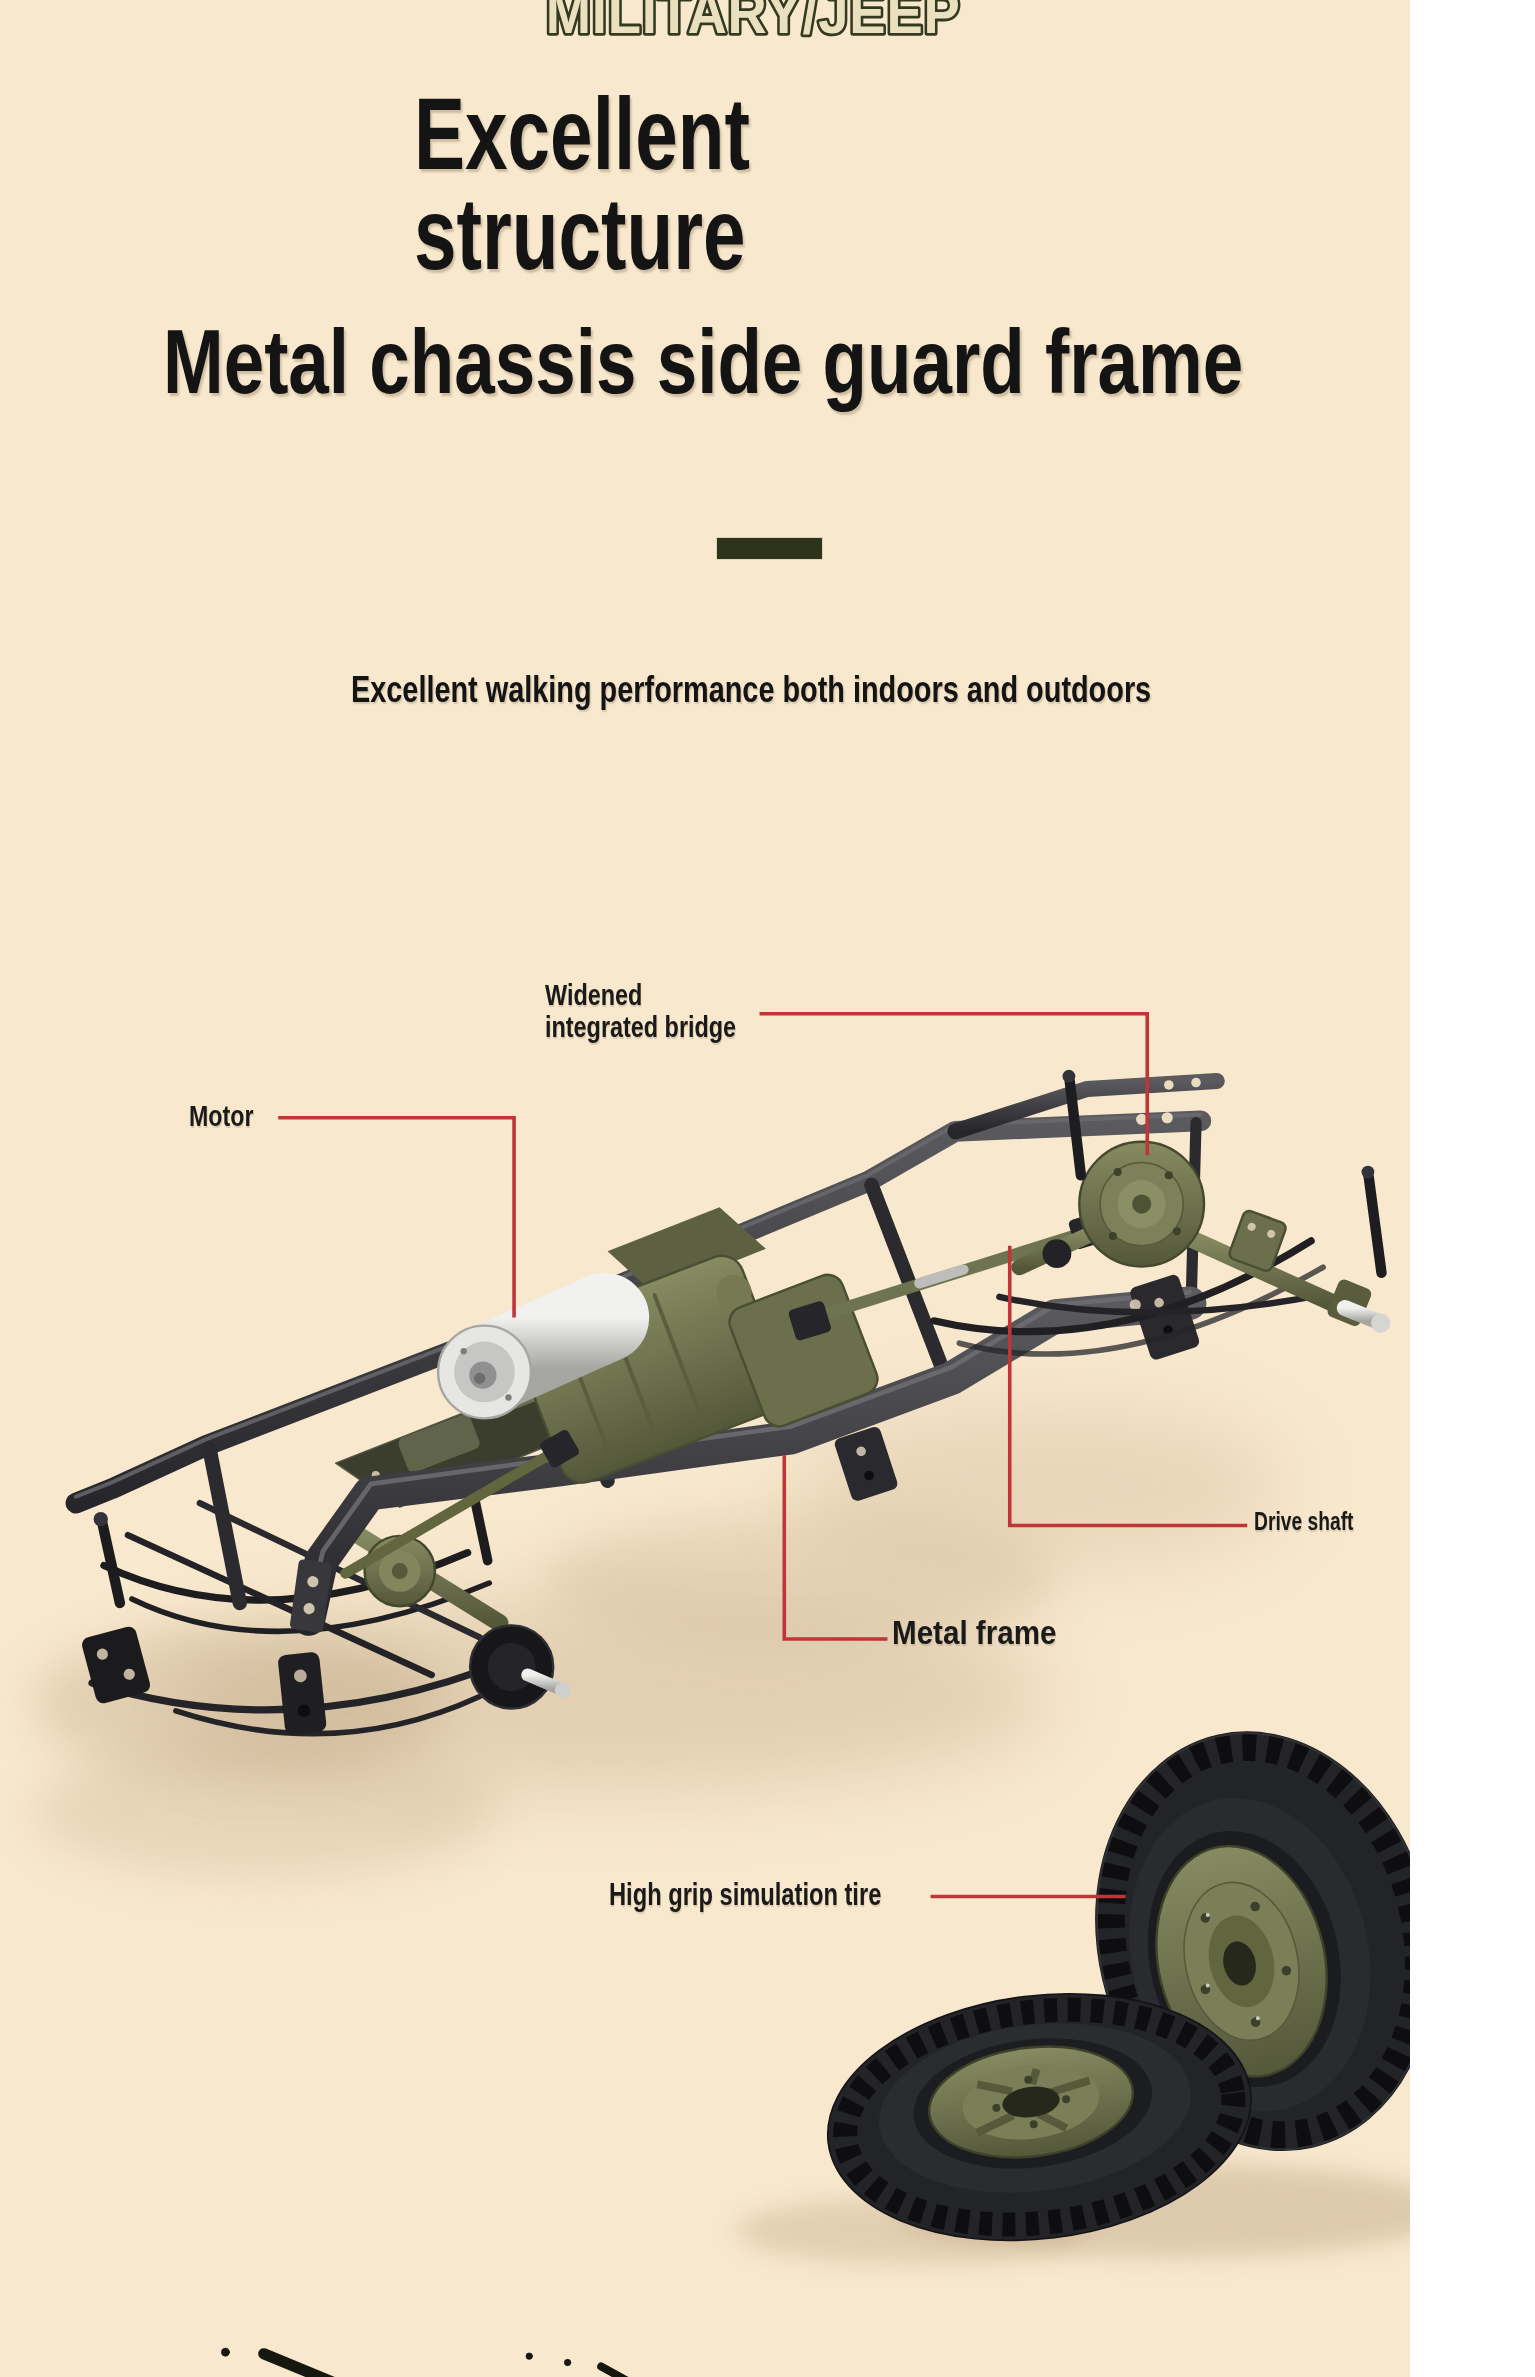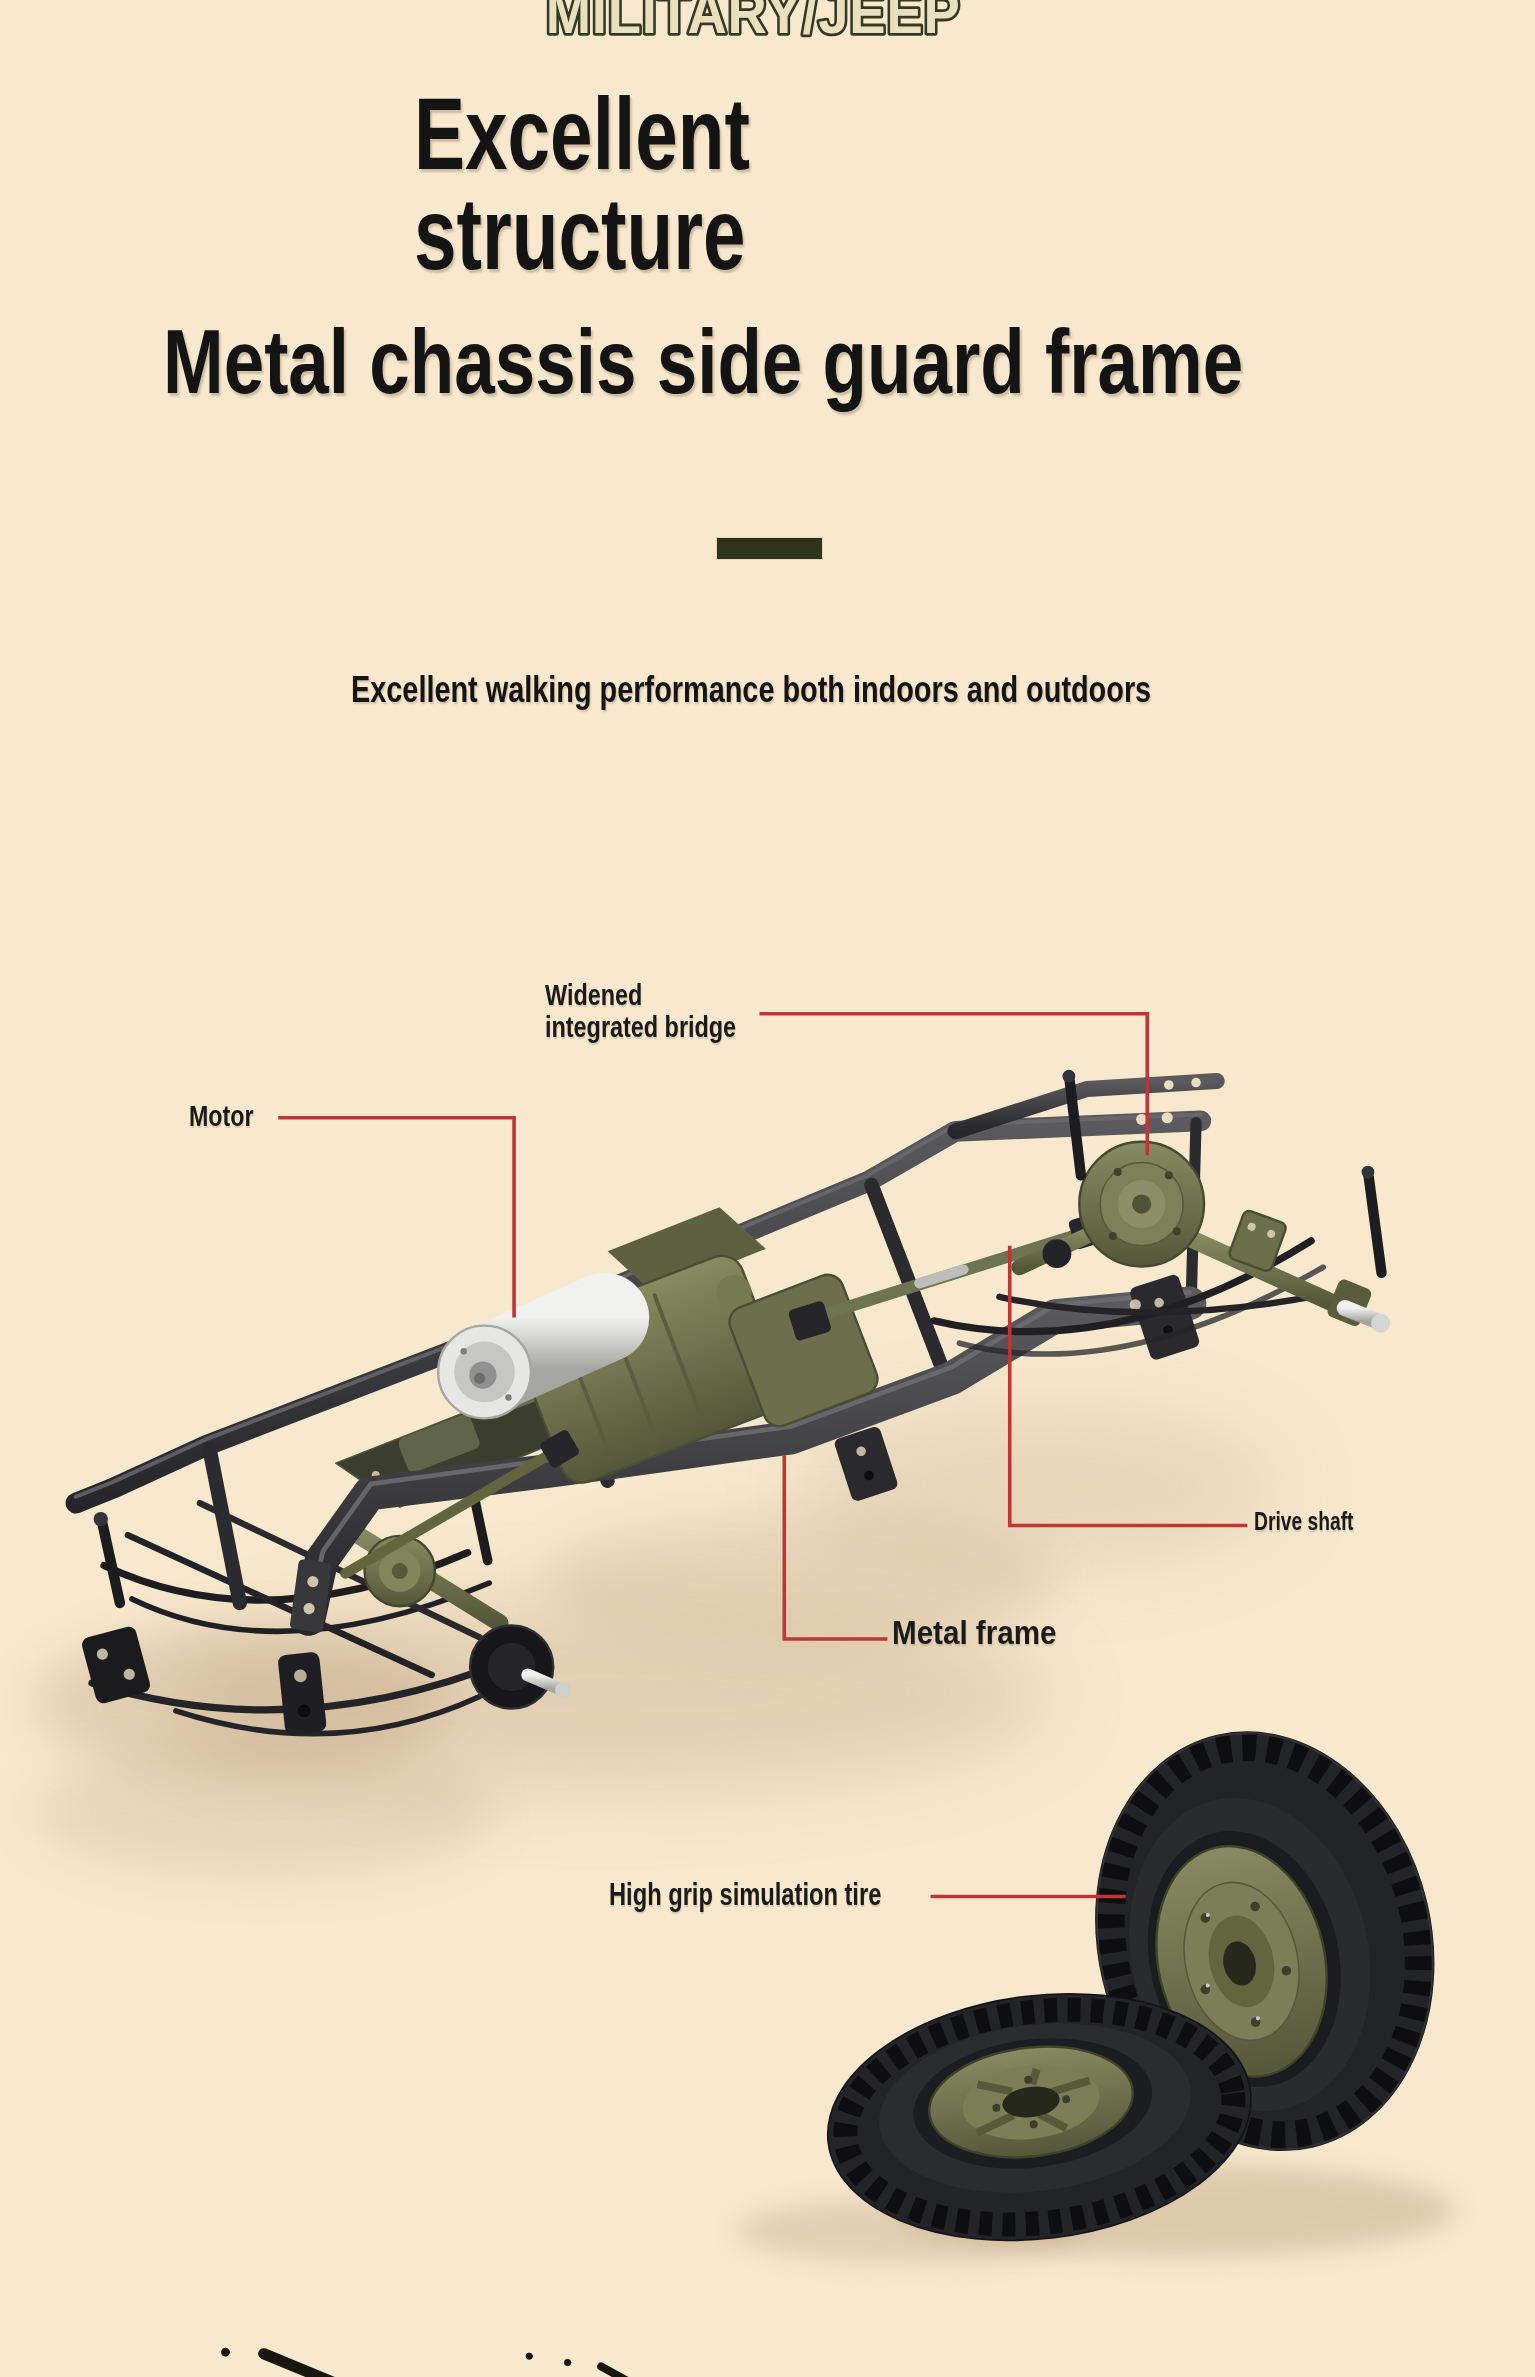--- a/index.html
+++ b/index.html
@@ -3,21 +3,21 @@
 <meta charset="utf-8">
 <style>
   html,body{margin:0;padding:0;}
   :root{
     --background:#f8e8cd; --ink:#141414; --label:#1a1a1a; --red:#c03538;
     --divider:#2e341b; --logo-fill:#eadfbf; --logo-stroke:#333a1f;
     --olive:#6f7450; --olive-dark:#4a4e33; --olive-light:#81855c;
     --charcoal:#303034; --silver:#d9d9d6; --shadow:#b39877;
   }
   .page{
-    position:relative; width:1535px; height:2377px; overflow:hidden;
+    position:relative; width:1410px; height:2377px; overflow:hidden;
     background:var(--background);
     font-family:"Liberation Sans", sans-serif;
     text-decoration:underline;
   }
   .logo-svg{position:absolute; left:0; top:-4.8px; overflow:visible;}
   .logo-svg text{
     font-family:"Liberation Sans", sans-serif; font-weight:bold;
     letter-spacing:1px;
   }
   .page-title{

